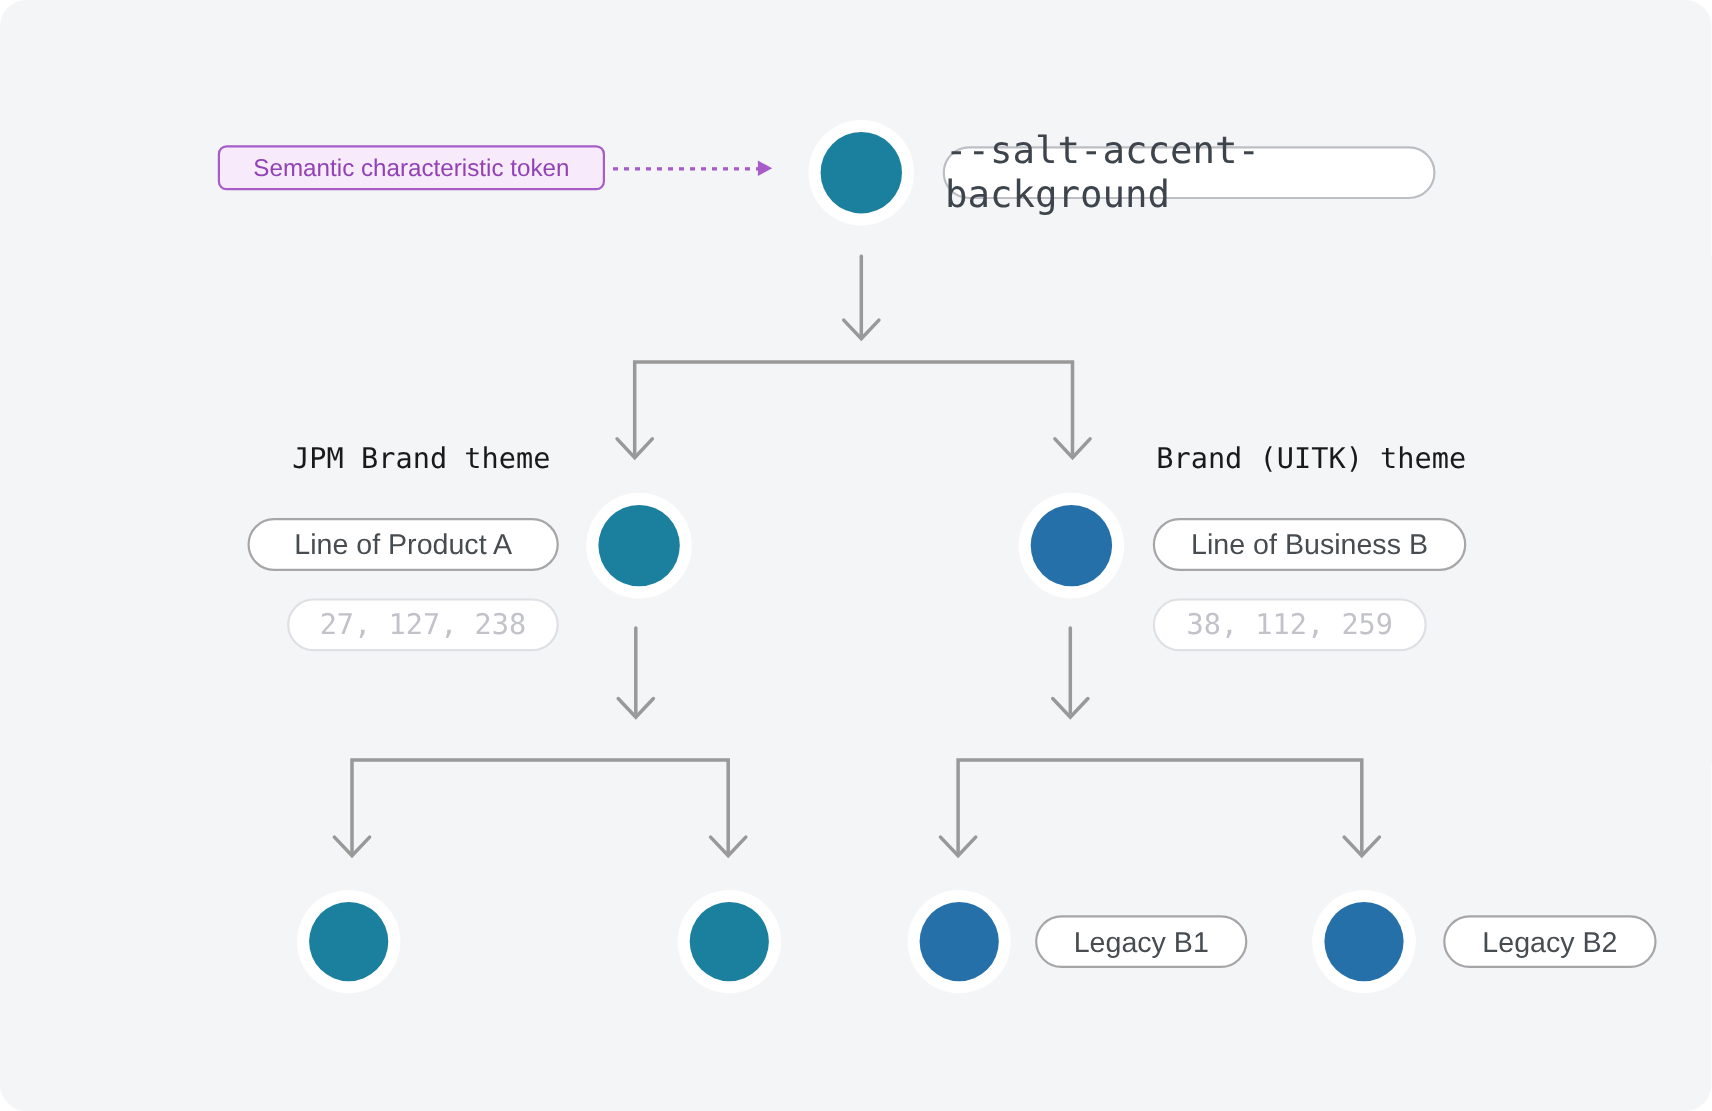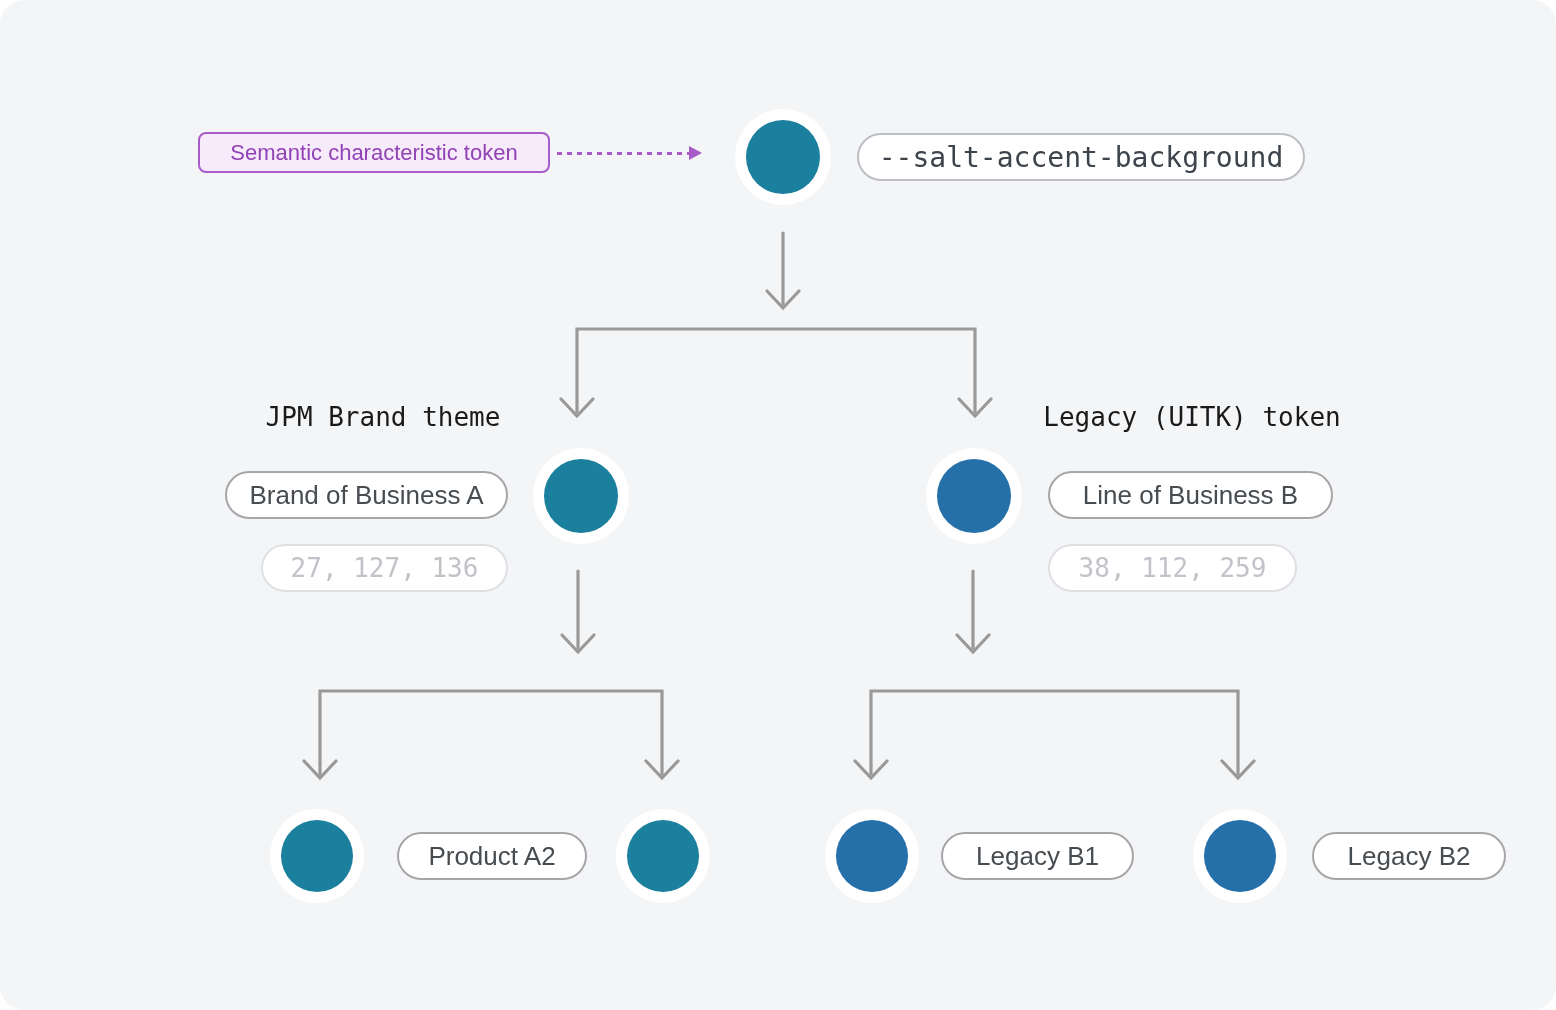--- a/index.html
+++ b/index.html
@@ -39,21 +39,21 @@
   .ring-sm{width:94px;height:94px;}
   .fill-sm{width:72px;height:72px;}
   
   .pill{
     position:absolute;box-sizing:border-box;height:48px;
     background:#ffffff;border-radius:26px;
     display:flex;align-items:center;justify-content:center;
   }
   .pill-token{
     border:2px solid #bcbec3;color:#3d444c;
-    font-family:"DejaVu Sans Mono", monospace;font-size:28px;
+    font-family:"DejaVu Sans Mono", monospace;font-size:34px;
   }
   .pill-label{
     border:2px solid #a6a6a9;color:#474c51;font-size:26px;
   }
   .pill-rgb{
     border:2px solid #dfe0e4;color:#c2c3c9;
     font-family:"DejaVu Sans Mono", monospace;font-size:26px;
   }
   
   .theme-heading{
@@ -100,50 +100,47 @@
     <div class="node-fill fill-lg" style="background: rgb(27, 127, 158);"></div>
   </div>
   <div class="pill pill-token" style="left:857px;top:133px;width:448px;">
     <span>--salt-accent-background</span>
   </div>
 
   <div class="theme-heading" style="left:255px;width:256px;">
     <span>JPM Brand theme</span>
   </div>
   <div class="theme-heading" style="left:1030px;width:324px;">
-    <span>Legacy (UITK) token</span>
+    <span>Brand (UITK) theme</span>
   </div>
 
   <div class="pill pill-label" style="left:225px;top:471px;width:283px;">
-    <span>Brand of Business A</span>
+    <span>Line of Product A</span>
   </div>
   <div class="node-ring ring-lg" style="left:533px;top:448px;">
     <div class="node-fill fill-lg" style="background: rgb(27, 127, 158);"></div>
   </div>
   <div class="pill pill-rgb" style="left:261px;top:544px;width:247px;">
-    <span>27, 127, 136</span>
+    <span>27, 127, 238</span>
   </div>
 
   <div class="node-ring ring-lg" style="left:926px;top:448px;">
     <div class="node-fill fill-lg" style="background: rgb(38, 112, 169);"></div>
   </div>
   <div class="pill pill-label" style="left:1048px;top:471px;width:285px;align-items:center;">
     <span>Line of Business B</span>
   </div>
   <div class="pill pill-rgb" style="left:1048px;top:544px;width:249px;">
     <span>38, 112, 259</span>
   </div>
 
   <div class="node-ring ring-sm" style="left:270px;top:809px;">
     <div class="node-fill fill-sm" style="background: rgb(27, 127, 158);"></div>
   </div>
 
-  <div class="pill pill-label" style="left:397px;top:832px;width:190px;">
-    <span>Product A2</span>
-  </div>
   <div class="node-ring ring-sm" style="left:616px;top:809px;">
     <div class="node-fill fill-sm" style="background: rgb(27, 127, 158);"></div>
   </div>
 
   <div class="node-ring ring-sm" style="left:825px;top:809px;">
     <div class="node-fill fill-sm" style="background: rgb(38, 112, 169);"></div>
   </div>
   <div class="pill pill-label" style="left:941px;top:832px;width:193px;">
     <span>Legacy B1</span>
   </div>

